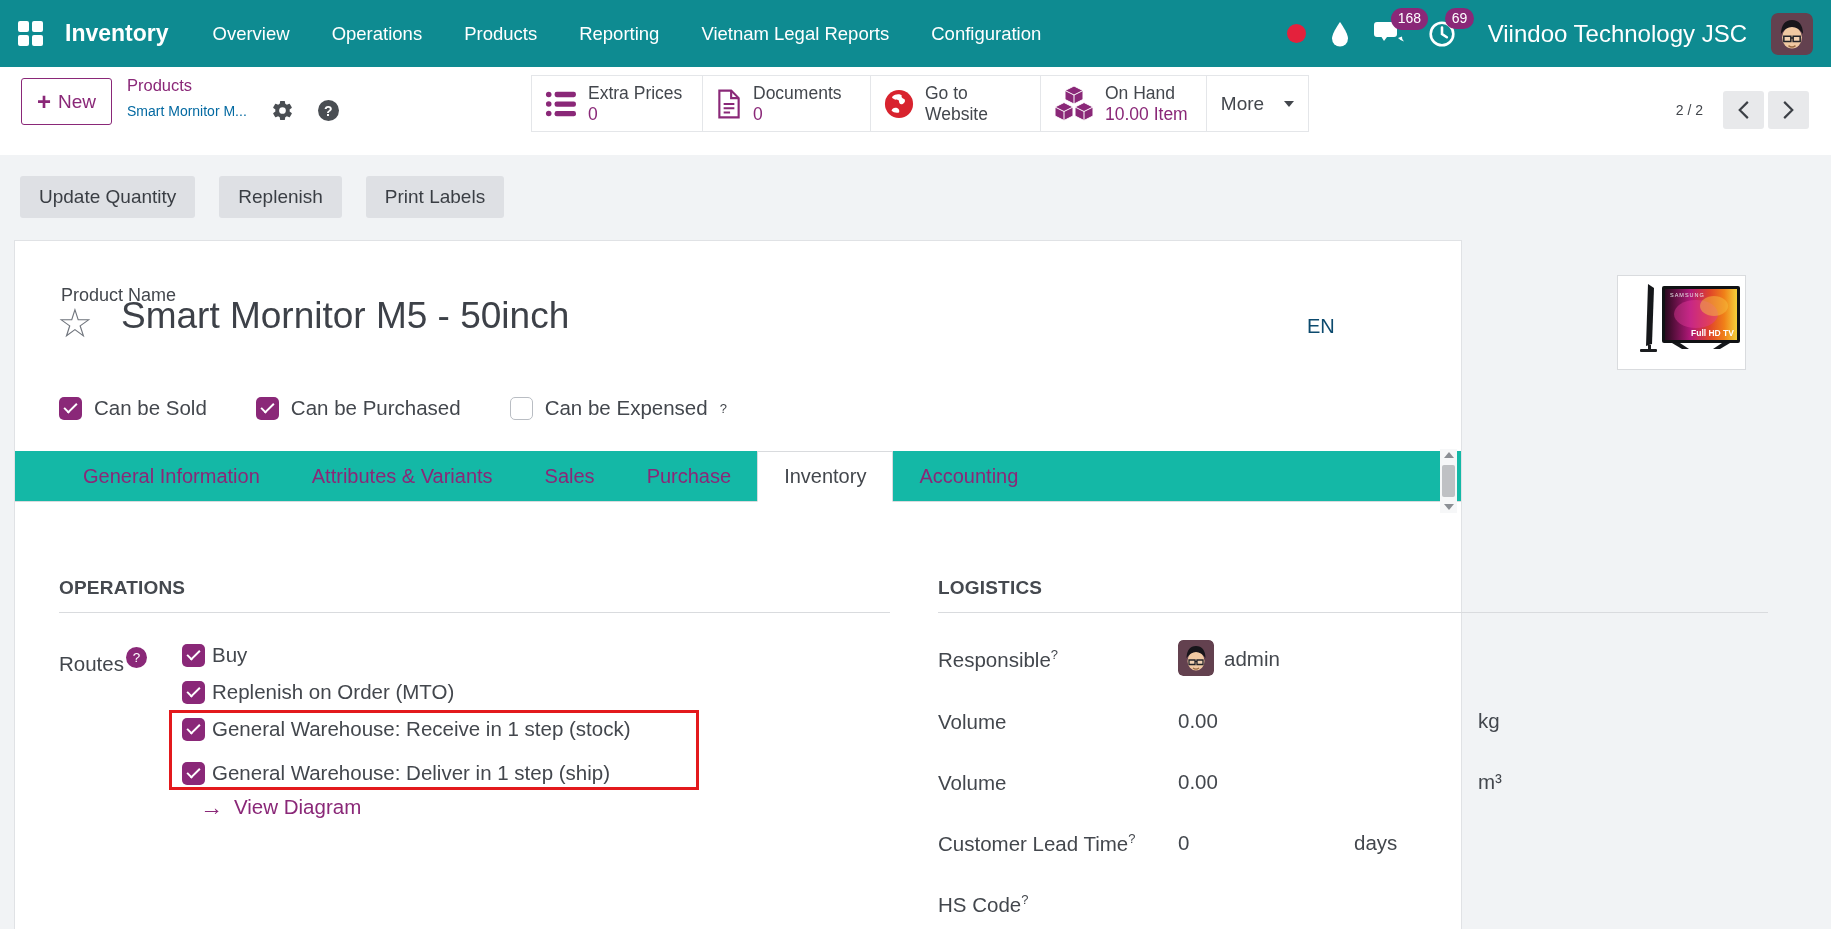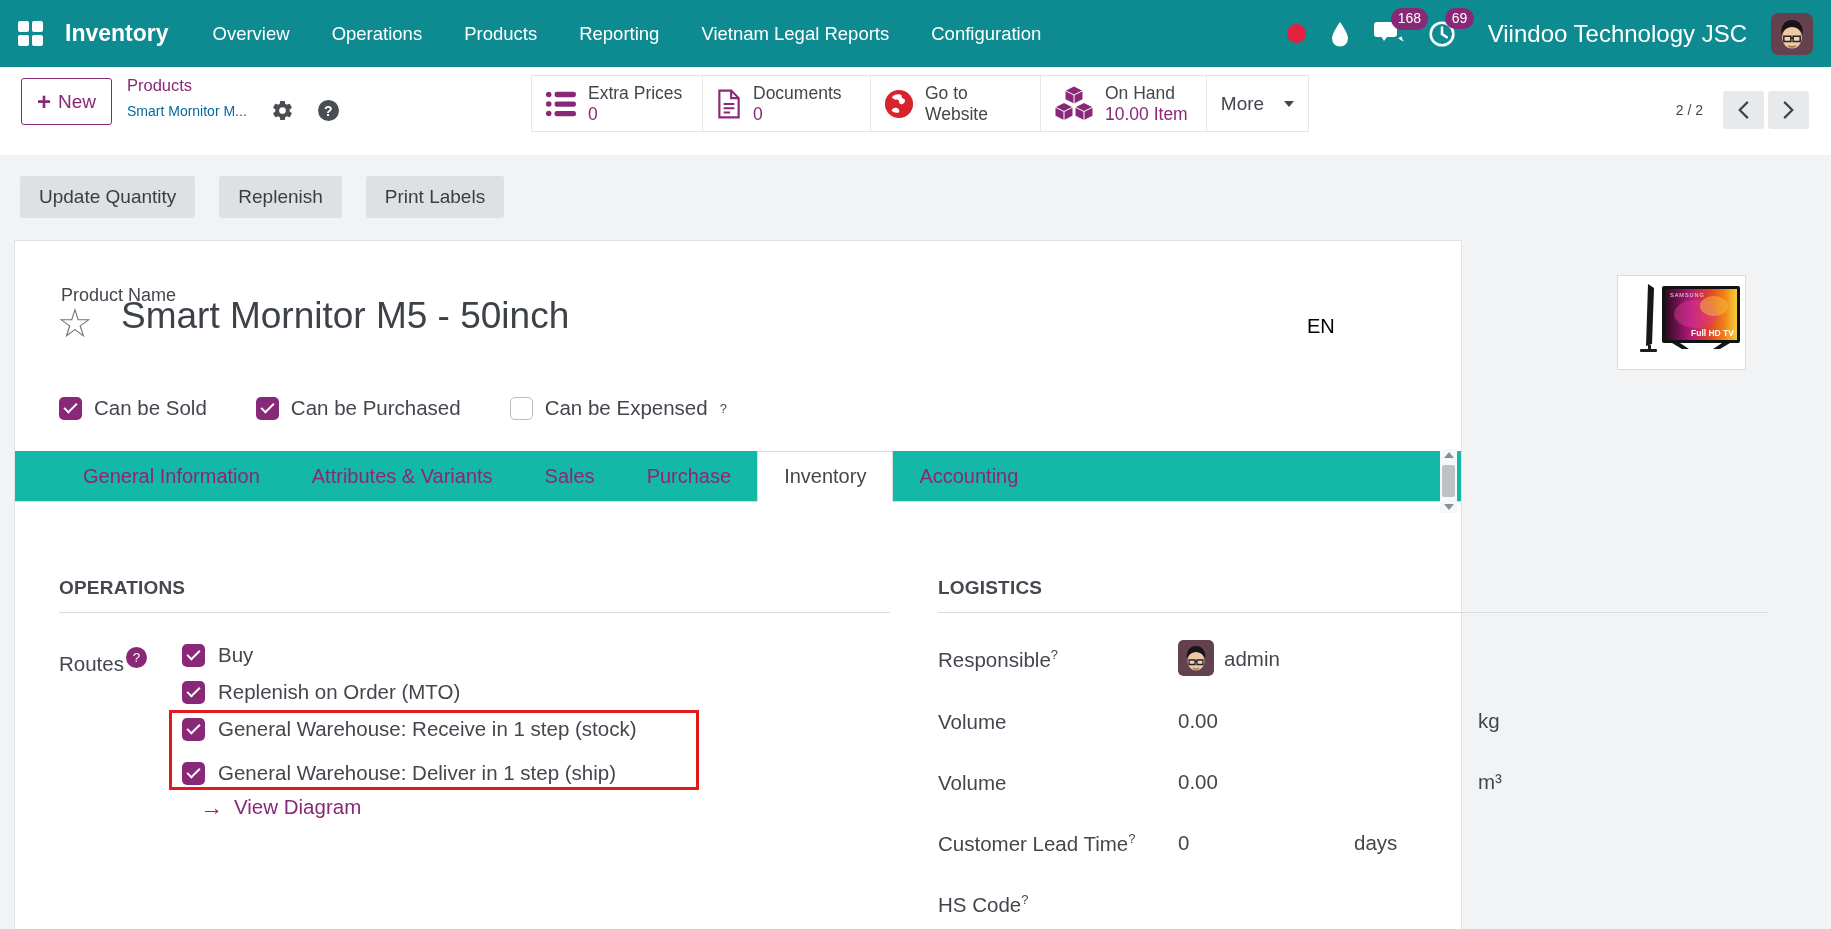--- a/index.html
+++ b/index.html
@@ -59,21 +59,21 @@
   .actions{position:absolute;top:21px;left:20px;display:flex;gap:24px;}
   .actions button{background:#dee0e4;border:none;border-radius:3px;font-size:19px;color:#3a3e44;
     padding:0 19px;height:42px;font-family:inherit;cursor:pointer;}
 
   .sheet{position:absolute;top:85px;left:14px;width:1448px;bottom:0;background:#fff;
     border:1px solid #e0e2e5;border-bottom:none;box-sizing:border-box;}
 
   .pn-label{position:absolute;left:46px;top:44px;font-size:18px;}
   .star{position:absolute;left:42px;top:62px;font-size:40px;color:#70757d;line-height:1;cursor:pointer;}
   .prod-title{position:absolute;left:106px;top:54px;font-size:37px;font-weight:400;color:#3d4148;margin:0;cursor:text;}
-  .lang{position:absolute;left:1292px;top:74px;font-size:20px;color:#000000;cursor:pointer;}
+  .lang{position:absolute;left:1292px;top:74px;font-size:20px;color:#0c4a6e;cursor:pointer;}
   .prod-img{position:absolute;left:1602px;top:34px;width:127px;height:93px;border:1px solid #d9dbde;
     background:#fff;cursor:pointer;}
 
   .opts{position:absolute;left:44px;top:155px;display:flex;gap:37px;font-size:20.5px;align-items:center;}
   .opt{display:flex;align-items:center;gap:12px;cursor:pointer;}
   .cb{width:23px;height:23px;border-radius:5px;box-sizing:border-box;position:relative;flex:0 0 auto;}
   .cb.checked{background:#8a2878;}
   .cb.checked::after{content:"";position:absolute;left:5px;top:6px;width:11px;height:5px;
     border-left:2.5px solid #fff;border-bottom:2.5px solid #fff;transform:rotate(-45deg);}
   .cb.un{background:#fff;border:1px solid #b9bdc3;}
@@ -87,21 +87,21 @@
 
   .col{position:absolute;top:330px;}
   .col-left{left:44px;width:831px;}
   .col-right{left:923px;width:830px;}
   .col h3{margin:0;padding:6px 0 13px;border-bottom:1px solid #d9dbde;font-size:19px;color:#45494f;
     letter-spacing:.2px;font-weight:700;}
 
   .routes-label{position:absolute;left:0;top:76px;font-size:20.5px;}
   .qbadge{display:inline-flex;width:21px;height:21px;border-radius:50%;background:#8a2878;color:#fff;
     font-size:13.5px;align-items:center;justify-content:center;vertical-align:9px;margin-left:2px;cursor:pointer;}
-  .route-row{position:absolute;left:123px;display:flex;align-items:flex-end;gap:13px;font-size:20.5px;
+  .route-row{position:absolute;left:123px;display:flex;align-items:flex-end;gap:7px;font-size:20.5px;
     cursor:pointer;white-space:nowrap;}
   .rr0{top:72px}.rr1{top:109px}.rr2{top:146px}.rr3{top:190px}
   .red-annotation{position:absolute;left:110px;top:139px;width:530px;height:80px;border:3px solid #e3191c;
     box-sizing:border-box;pointer-events:none;}
   .view-diagram{position:absolute;left:141px;top:224px;display:flex;align-items:center;gap:11px;
     color:#8a2878;font-size:20.5px;cursor:pointer;}
   .vd-arrow{font-size:23px;font-weight:700;line-height:1;}
 
   .log-row{position:absolute;left:0;right:0;font-size:20.5px;height:40px;}
   .lr0{top:69px}.lr1{top:131px}.lr2{top:192px}.lr3{top:253px}.lr4{top:314px}

